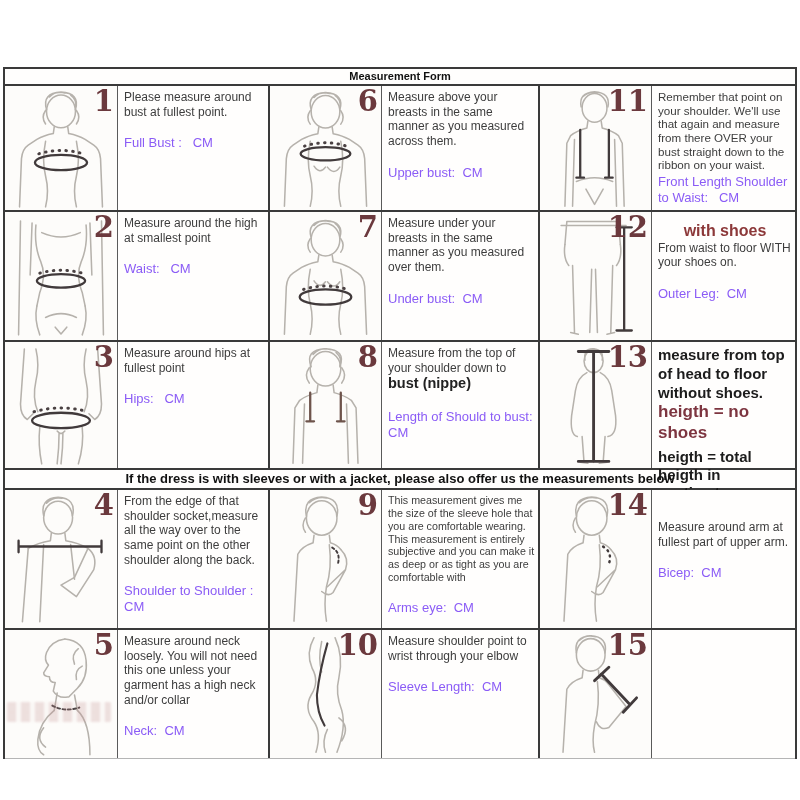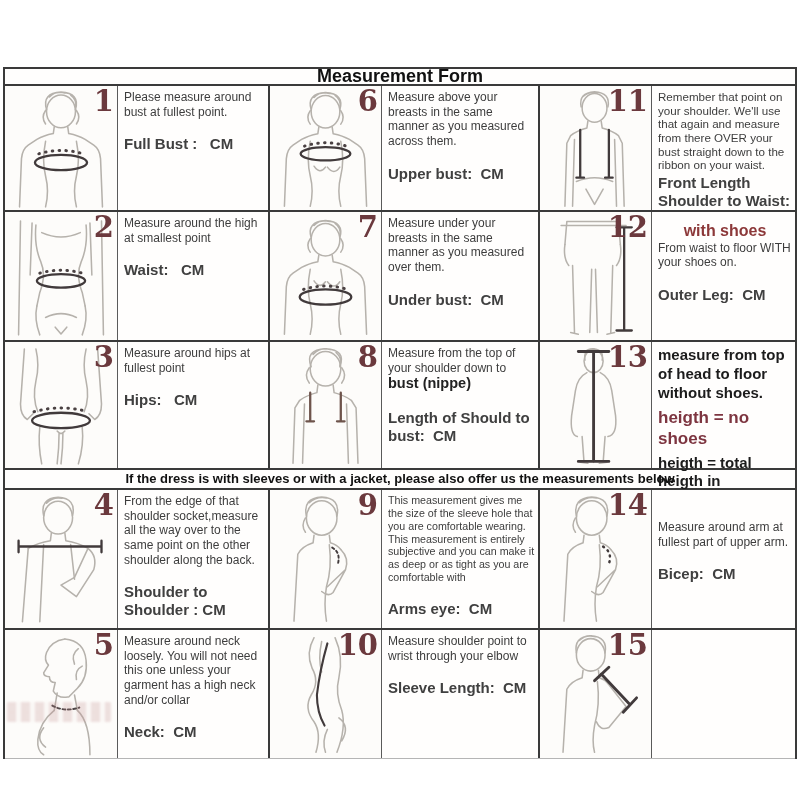--- a/index.html
+++ b/index.html
@@ -1,45 +1,45 @@
 <!DOCTYPE html>
 <html><head>
 <meta charset="utf-8">
 <style>
   * { margin:0; padding:0; box-sizing:border-box; }
   html,body { width:800px; height:800px; background:#ffffff; font-family:"Liberation Sans", sans-serif; }
   .page { position:relative; width:800px; height:800px; background:#fff; overflow:hidden; }
 
   .form { position:absolute; top:67px; left:3px; width:794px; border:2px solid #3a3a3a; border-bottom:none; background:#fffefd; }
 
-  .title-band { height:17px; border-bottom:2px solid #3a3a3a; text-align:center; font-weight:bold; font-size:18px; line-height:15px; color:#111; }
+  .title-band { height:17px; border-bottom:2px solid #3a3a3a; text-align:center; font-weight:bold; font-size:11px; line-height:15px; color:#111; }
 
   .row { display:flex; border-bottom:2px solid #3a3a3a; }
   .r1 { height:126px; } .r2 { height:130px; } .r3 { height:128px; }
   .r4 { height:140px; } .r5 { height:129px; border-bottom:1px solid #b5b5b5; }
 
   .figbox { position:relative; background:#fdfcfa; border-right:1px solid #5a5a5a; }
   .f1 { width:113px; } .f2 { width:112px; } .f3 { width:112px; }
   .txtbox { padding:4px 3px 16px 6px; background:#fffefd; color:#3d3d3d; font-size:12px; line-height:1.22; }
   .t1 { width:152px; border-right:2px solid #3a3a3a; }
   .t2 { width:158px; border-right:2px solid #3a3a3a; }
   .t3 { flex:1; }
 
   .num { position:absolute; top:1px; right:3px; font-family:"DejaVu Serif", serif; font-weight:bold; font-size:29px; line-height:1; color:#6b393d; }
 
-  .label { display:block; margin-top:16px; font-weight:bold; font-size:15px; color:#404040; white-space:pre-wrap; }
+  .label { display:block; margin-top:16px; font-weight:normal; font-size:13px; color:#8b5cf6; white-space:pre-wrap; }
   .label.tight { margin-top:2px; }
   .desc { display:block; white-space:pre-wrap; }
   .desc-bold { display:block; font-weight:bold; font-size:14.5px; color:#222; }
   .small { font-size:10.7px; line-height:1.2; }
   .c11d { font-size:11.6px; line-height:1.18; }
   .hl { display:block; font-weight:bold; font-size:16px; color:#8c3839; }
   .hl.center { text-align:center; margin-top:5px; }
   .c13-desc { display:block; font-weight:bold; font-size:15px; line-height:1.25; color:#1c1c1c; }
-  .c13-hl { display:block; font-weight:bold; font-size:17px; color:#7d3540; margin-top:6px; }
+  .c13-hl { display:block; font-weight:bold; font-size:17px; color:#7d3540; margin-top:0; }
   .c13-sub { display:block; font-weight:bold; font-size:15px; color:#1c1c1c; margin-top:4px; line-height:1.2; }
 
   .banner { height:20px; border-bottom:2px solid #3a3a3a; text-align:center; font-weight:bold; font-size:13px; line-height:17px; color:#111; background:#fffefd; }
 
   svg.sketch { position:absolute; inset:2px 2px 0 2px; width:calc(100% - 4px); height:calc(100% - 2px); }
   svg .s { fill:none; stroke:#b6b2ac; stroke-width:1.6; stroke-linecap:round; stroke-linejoin:round; }
   svg .m { fill:none; stroke:#413a3b; stroke-width:2.4; stroke-linecap:round; stroke-linejoin:round; }
   svg .dots { fill:none; stroke:#4a4142; stroke-width:3.1; stroke-dasharray:0.6,6.5; stroke-linecap:round; }
 
   .wm { position:absolute; left:2px; right:6px; top:56%; height:20px; background:repeating-linear-gradient(90deg, rgba(200,150,150,0.28) 0 9px, rgba(220,200,200,0.08) 9px 14px); filter:blur(1.2px); border-radius:2px; }

